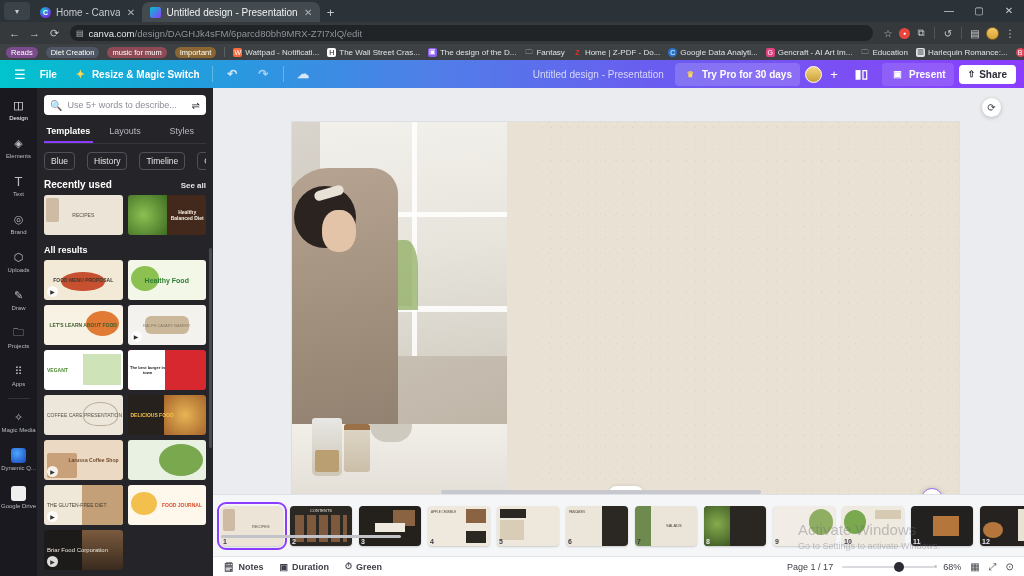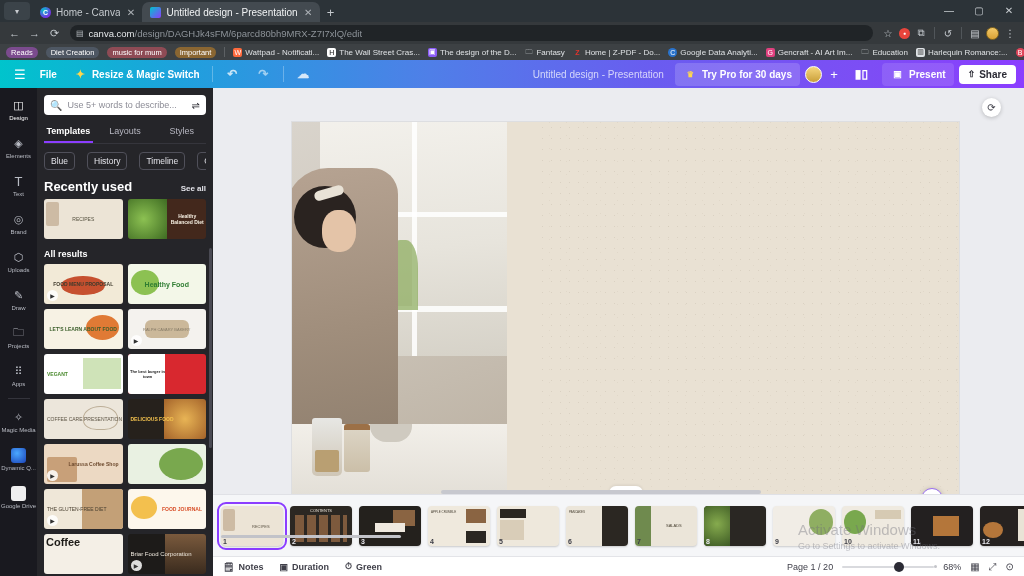--- a/index.html
+++ b/index.html
@@ -131,21 +131,21 @@
   .search-adj { color:#23232b; font-size:10px; }
   .panel-tabs { display:flex; gap:8px; margin-top:7px; border-bottom:1px solid #35353c; }
   .ptab { flex:1; text-align:center; font-size:9px; color:#b6b6c0; padding:4px 0 5px; }
   .ptab.active { color:#fff; font-weight:bold; border-bottom:2px solid #8b3dff; }
   .chips { display:flex; gap:12px; margin-top:8px; align-items:center; overflow:hidden; }
   .chip-f {
     border:1px solid #50505a; border-radius:4px; padding:3px 6px; font-size:8.5px;
     color:#e4e4ea; white-space:nowrap; flex:none;
   }
   .sec-head { display:flex; align-items:baseline; margin-top:9px; }
-  .sec-title { font-size:13px; font-weight:bold; color:#fff; }
+  .sec-title { font-size:10px; font-weight:bold; color:#fff; }
   .sec-link { margin-left:auto; font-size:8px; font-weight:bold; color:#e4e4ea; }
   .grid2 { display:grid; grid-template-columns:1fr 1fr; gap:5px; margin-top:5px; }
   .thumb {
     position:relative; height:40px; border-radius:3px; overflow:hidden;
     background:#eee; display:flex; align-items:center; justify-content:center;
     font-size:5px; text-align:center;
   }
   .thumb .play {
     position:absolute; left:3px; bottom:3px; width:11px; height:11px; border-radius:50%;
     background:rgba(255,255,255,.85); display:flex; align-items:center; justify-content:center;
@@ -545,24 +545,20 @@
           <span style="position:absolute;right:4%;top:10%;width:56%;height:80%;border-radius:50%;background:#79a84e;"></span>
         </div>
       <div class="thumb" style="background:#efe7d8;color:#4a4031">
           <span style="position:absolute;right:0;top:0;width:52%;height:100%;background:#c3a077;"></span>
           <span style="position:relative;margin-right:auto;margin-left:3px;line-height:5px">THE GLUTEN-FREE DIET</span>
           <span class="play">▶</span>
         </div>
       <div class="thumb" style="background:#fdf7ec;color:#d8502a">
           <span style="position:absolute;left:4%;top:18%;width:34%;height:58%;border-radius:50%;background:#f3c04e;"></span>
           <span style="position:relative;font-weight:bold;margin-left:auto;margin-right:4px">FOOD JOURNAL</span>
-        </div>
-      <div class="thumb" style="background:#f4efe6;color:#1d1b17">
-          <span style="position:absolute;left:2px;top:2px;font-size:11px;font-weight:bold;">Coffee</span>
-          <span style="position:absolute;right:4%;top:10%;width:34%;height:40%;background:radial-gradient(circle,#3a2a1e 18%,transparent 19%) 0 0/4px 4px;"></span>
         </div>
       <div class="thumb" style="background:#1d1b19;color:#ece6db">
           <span style="position:absolute;right:0;top:0;width:52%;height:100%;background:linear-gradient(#7a5a3d,#3a2b1e);"></span>
           <span style="position:relative;margin-right:auto;margin-left:3px;font-size:6px;line-height:7px">Briar Food Corporation</span>
           <span class="play">▶</span>
         </div>
     </div>
     <div class="panel-scroll"></div>
   </div>
 
@@ -687,21 +683,21 @@
       </div>
       <div class="bb-item">
         <span>▣</span>
         <span>Duration</span>
       </div>
       <div class="bb-item">
         <span>⏱</span>
         <span>Green</span>
       </div>
       <div class="bb-right">
-        <span>Page 1 / 20</span>
+        <span>Page 1 / 17</span>
         <span class="zoom-track">
           <span class="zoom-knob"></span>
           <span class="zoom-dot"></span>
         </span>
         <span>68%</span>
         <span class="icon-sq">▦</span>
         <span class="icon-sq">⤢</span>
         <span class="icon-sq">⊙</span>
       </div>
     </div>

